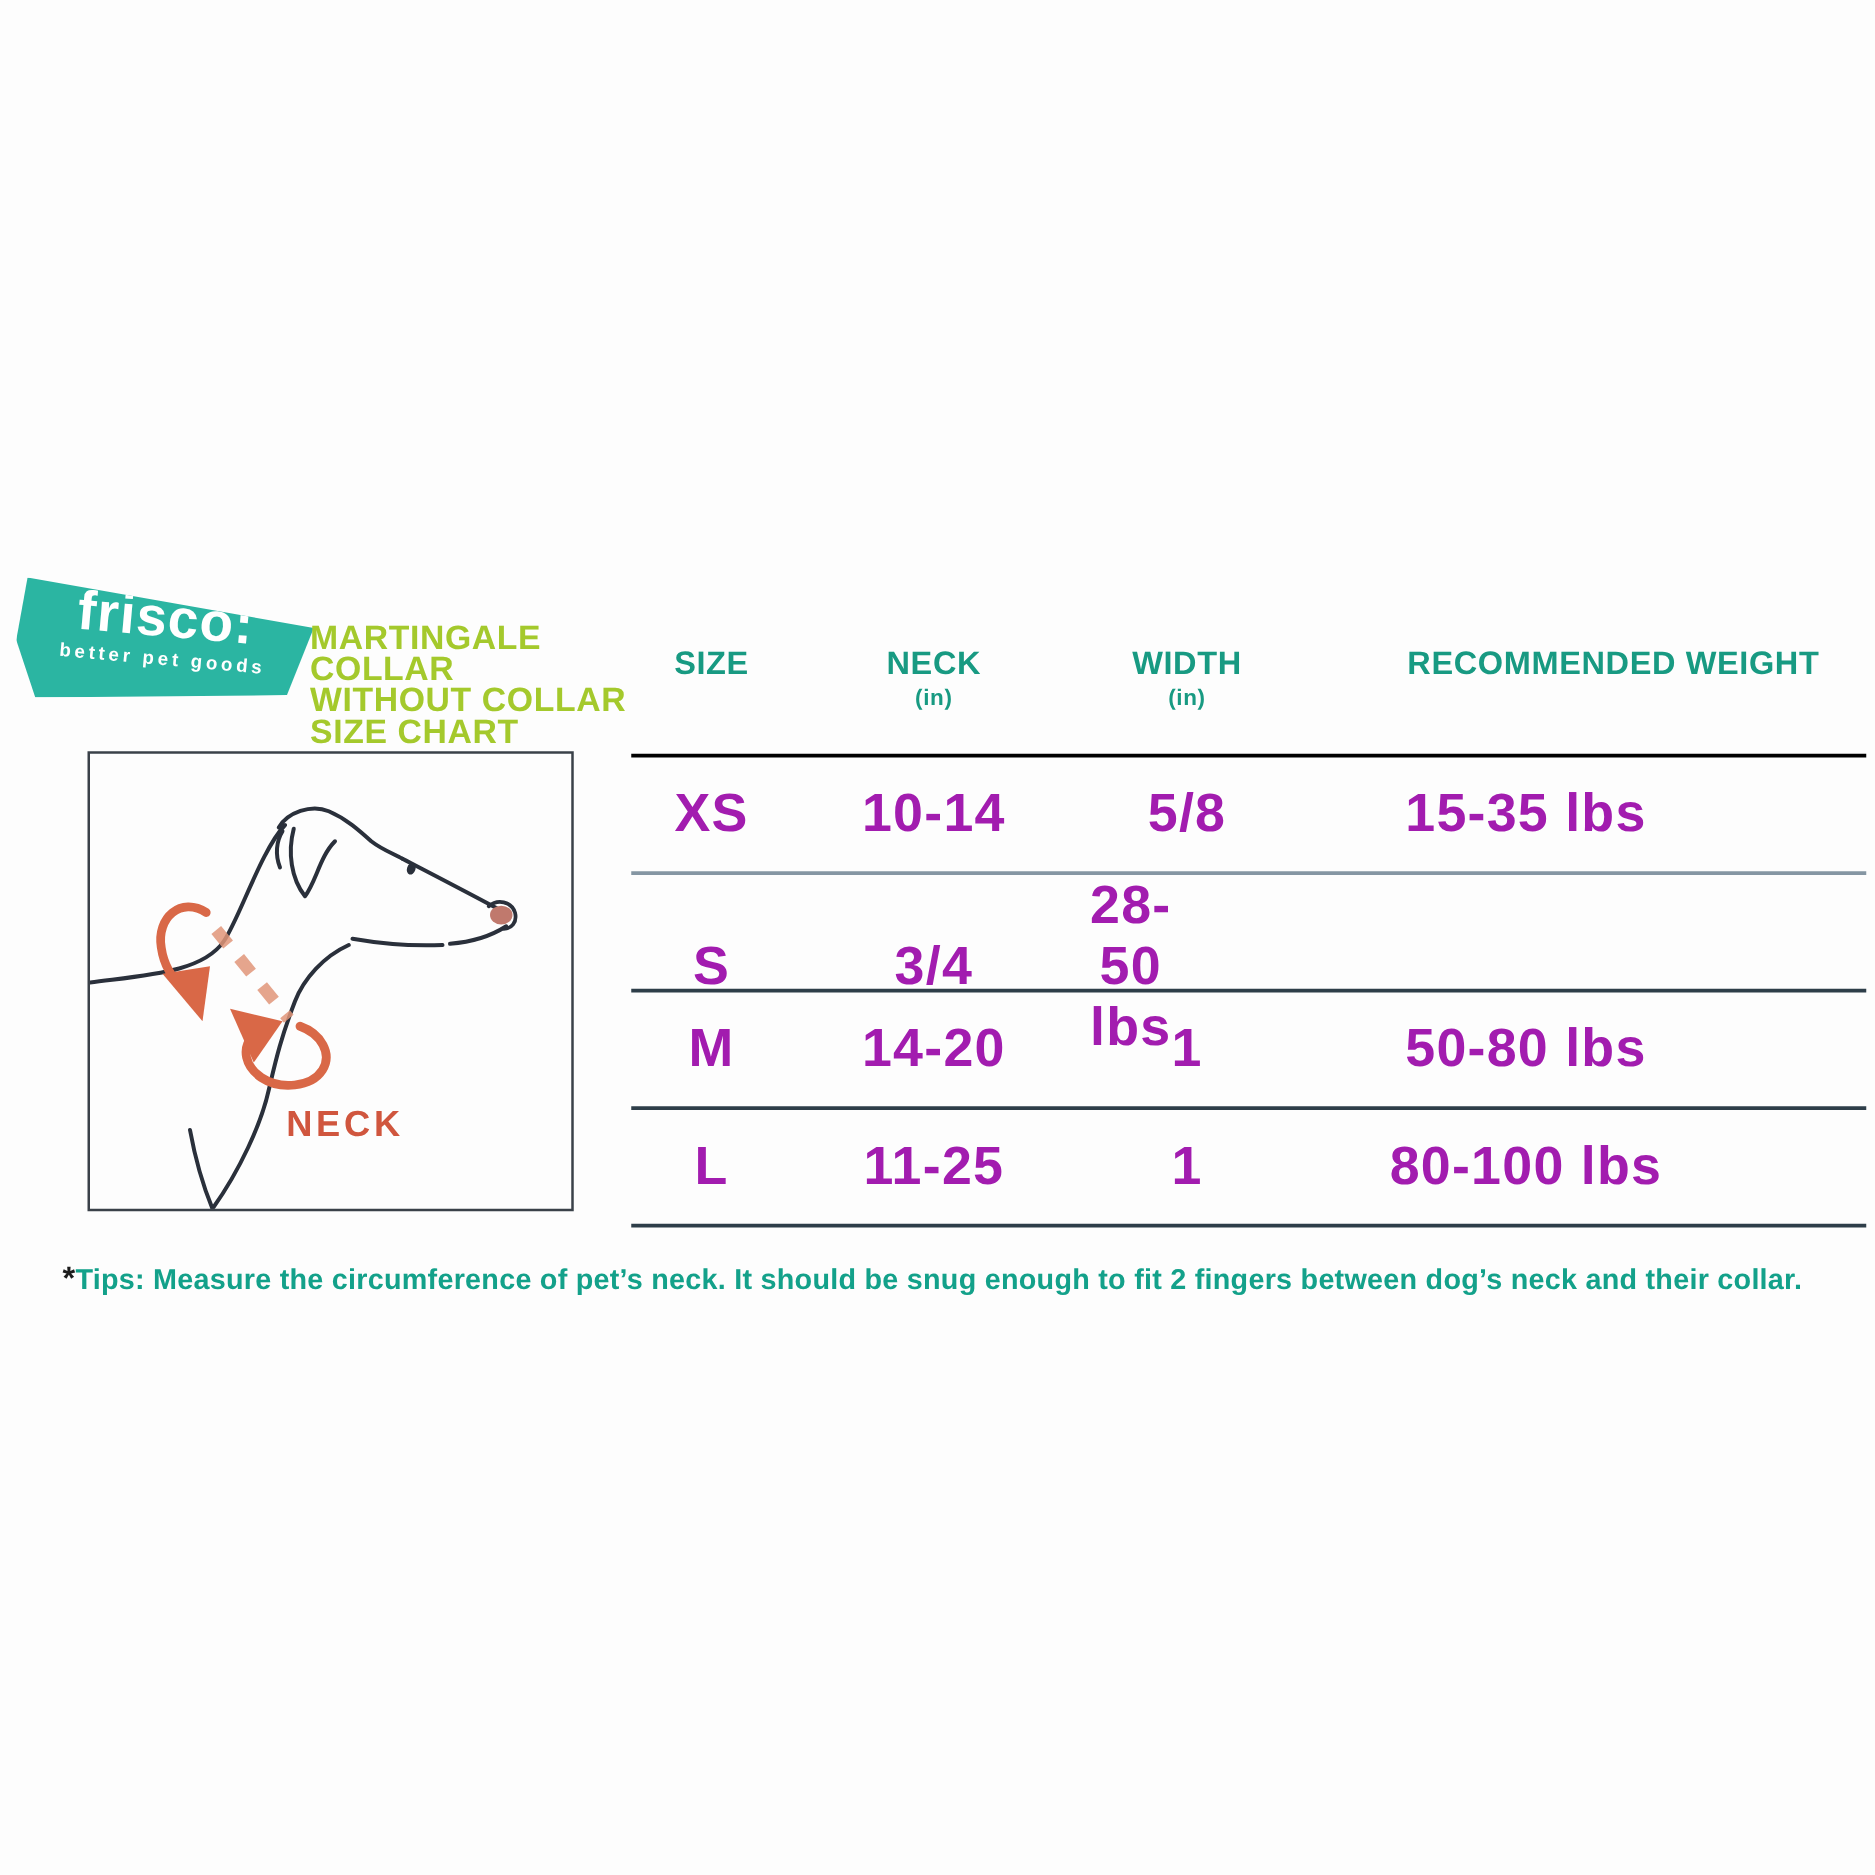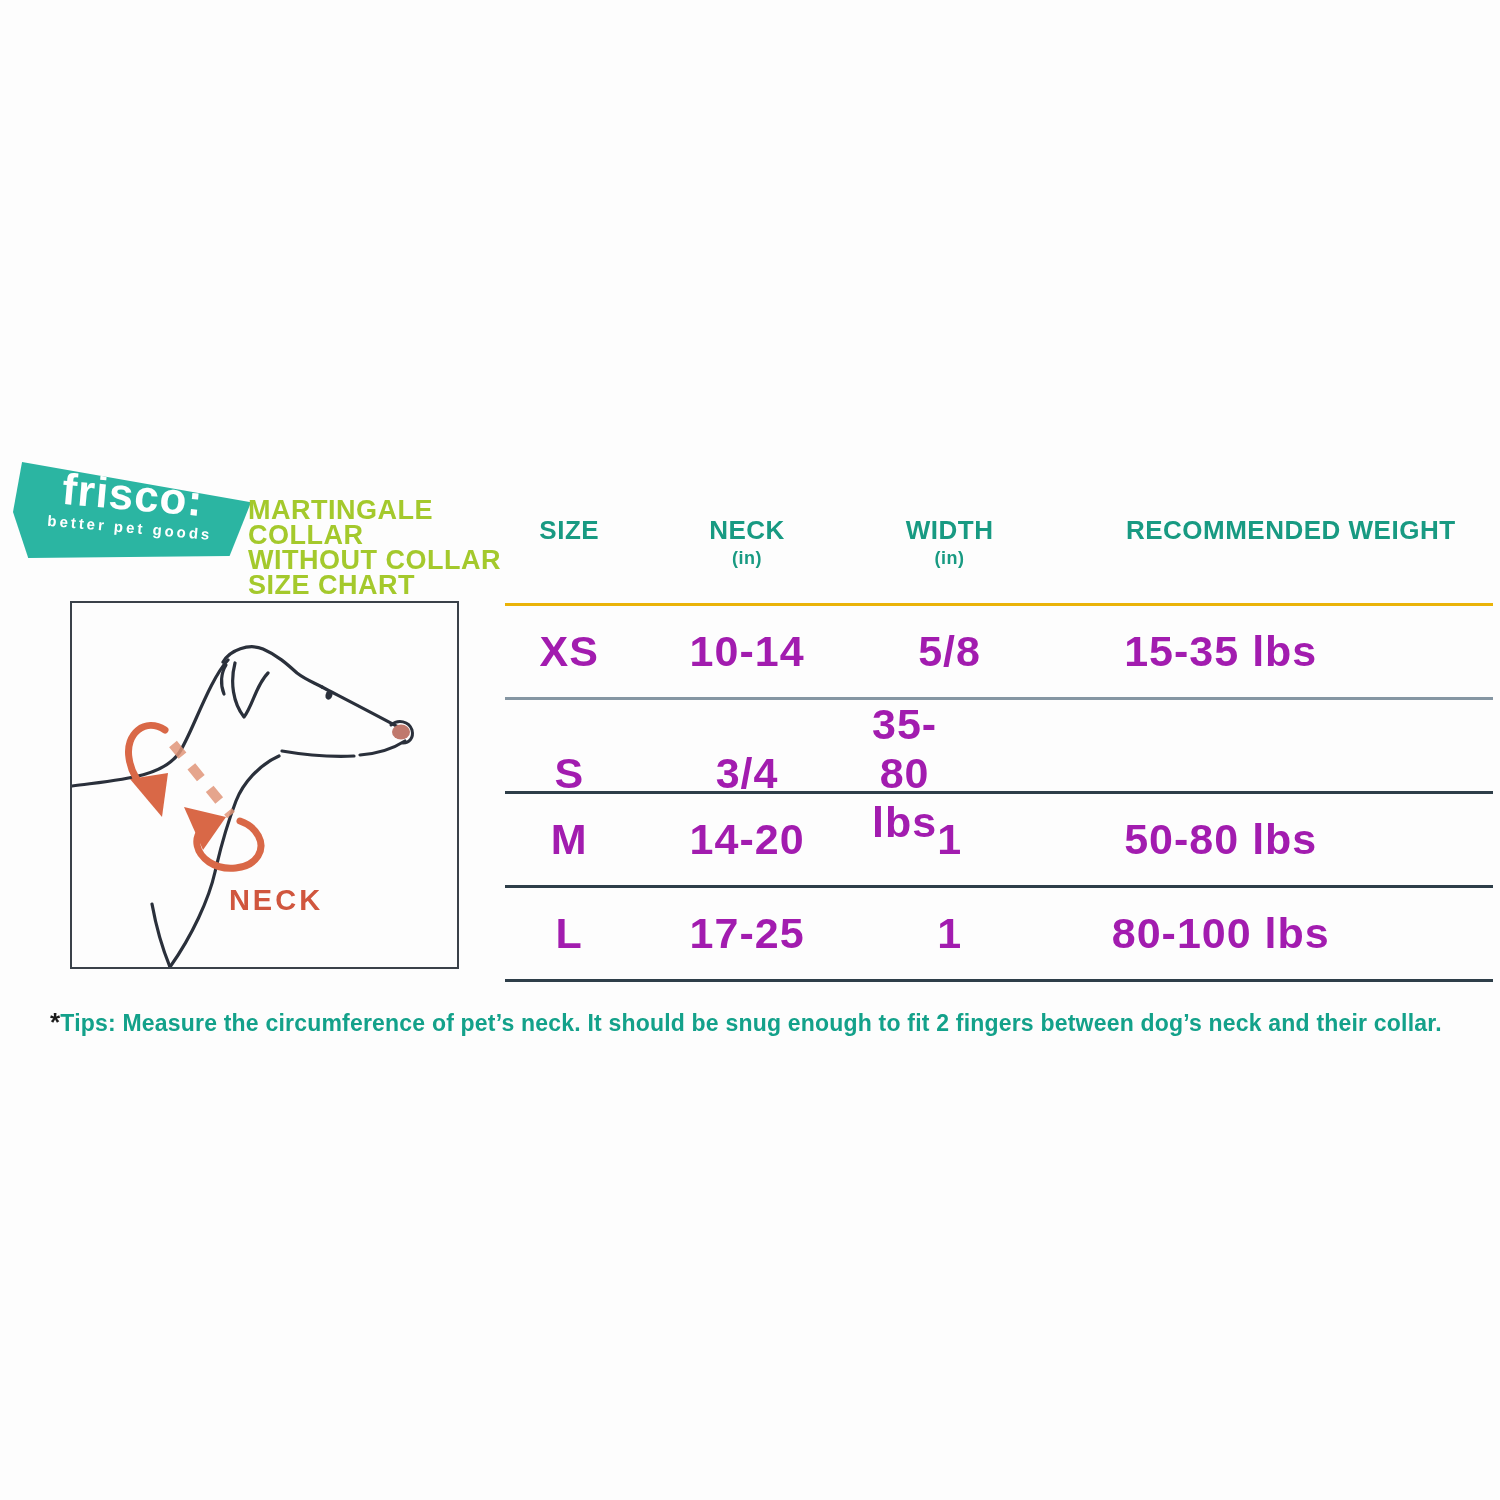--- a/index.html
+++ b/index.html
@@ -45,21 +45,21 @@
   .neck-label{
     position:absolute;left:138px;top:281px;width:132px;
     text-align:center;color:#d0563e;
     font-size:29px;font-weight:800;letter-spacing:3px;
   }
 
   
   .size-table{position:absolute;left:505px;top:505px;width:988px;}
   .tbl-header{
     display:grid;grid-template-columns:13% 23% 18% 46%;
-    height:98px;border-bottom:3px solid #eab308;
+    height:98px;border-bottom:3px solid #000000;
     color:#189a82;font-weight:700;
   }
   .tbl-header .cell{text-align:center;font-size:26px;letter-spacing:0.5px;padding-top:10px;}
   .tbl-header .unit{font-size:18px;font-weight:700;margin-top:2px;}
   .tbl-header .weight-h{padding-left:50px;}
   .tbl-row{
     display:grid;grid-template-columns:13% 23% 18% 46%;
     height:91px;align-items:center;
     border-bottom:3px solid #2e3e49;
     color:#a21caf;font-weight:700;font-size:43px;letter-spacing:1px;
@@ -136,31 +136,31 @@
 
     <div class="tbl-row light-rule">
       <div class="cell">XS</div>
       <div class="cell">10-14</div>
       <div class="cell">5/8</div>
       <div class="cell weight-c">15-35 lbs</div>
     </div>
     <div class="tbl-row">
       <div class="cell">S</div>
       <div class="cell">3/4</div>
-      <div class="cell weight-c">35-80 lbs</div>
+      <div class="cell weight-c">28-50 lbs</div>
     </div>
     <div class="tbl-row">
       <div class="cell">M</div>
       <div class="cell">14-20</div>
       <div class="cell">1</div>
       <div class="cell weight-c">50-80 lbs</div>
     </div>
     <div class="tbl-row">
       <div class="cell">L</div>
-      <div class="cell">17-25</div>
+      <div class="cell">11-25</div>
       <div class="cell">1</div>
       <div class="cell weight-c">80-100 lbs</div>
     </div>
   </div>
 
   <div class="tips">
     <span class="star">*</span><span>Tips: Measure the circumference of pet’s neck. It should be snug enough to fit 2 fingers between dog’s neck and their collar.</span>
   </div>
 
 </div>

